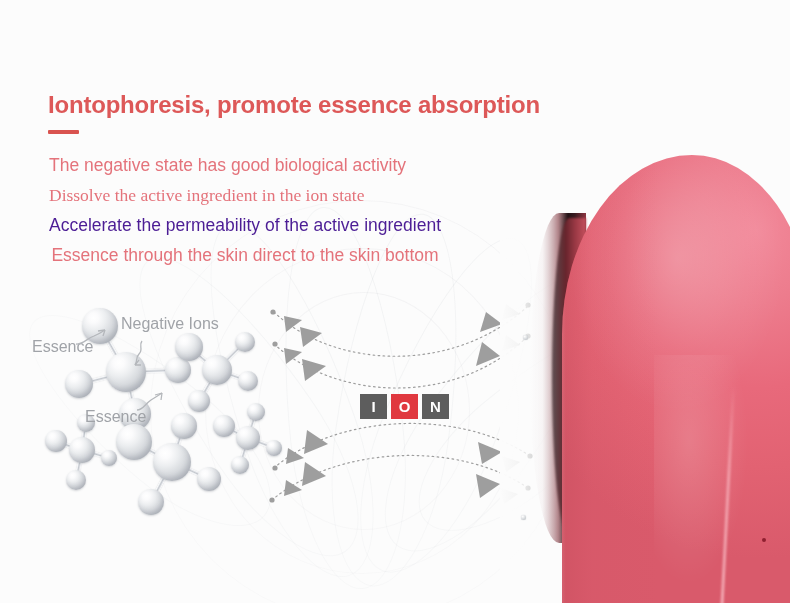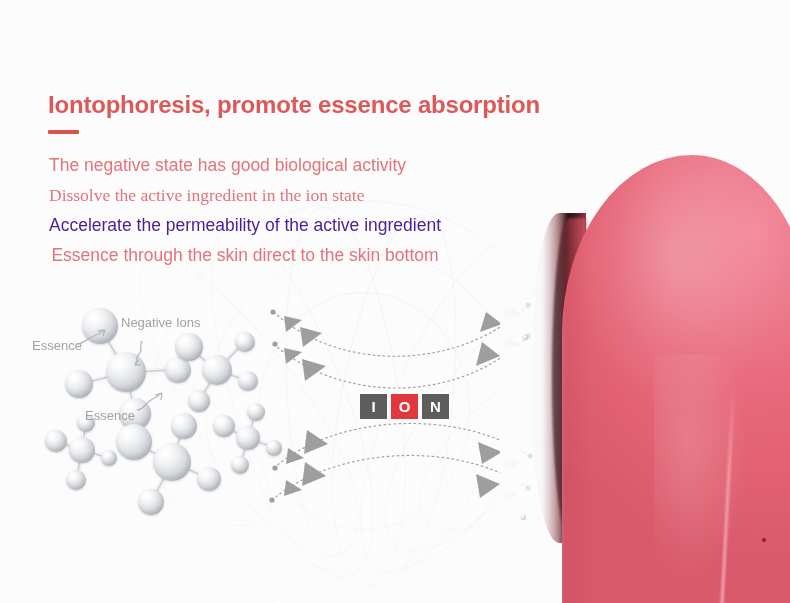--- a/index.html
+++ b/index.html
@@ -67,21 +67,21 @@
   }
   .bond{
     position:absolute;
     background:linear-gradient(to bottom,#ffffff 0%,#e2e4e8 28%,#c3c7cd 55%,#eceef1 78%,#ffffff 100%);
     box-shadow:0 0 1px rgba(130,135,145,0.55);
     transform-origin:0 50%;
     border-radius:1px;
   }
   .mol-label{
     position:absolute;
-    font-size:13px;
+    font-size:16px;
     color:#a0a3a8;
     white-space:nowrap;
   }
   .squig{position:absolute;}
 
   
   .flow{position:absolute;left:262px;top:296px;width:280px;height:215px;}
 
   
   .ion-badge{

